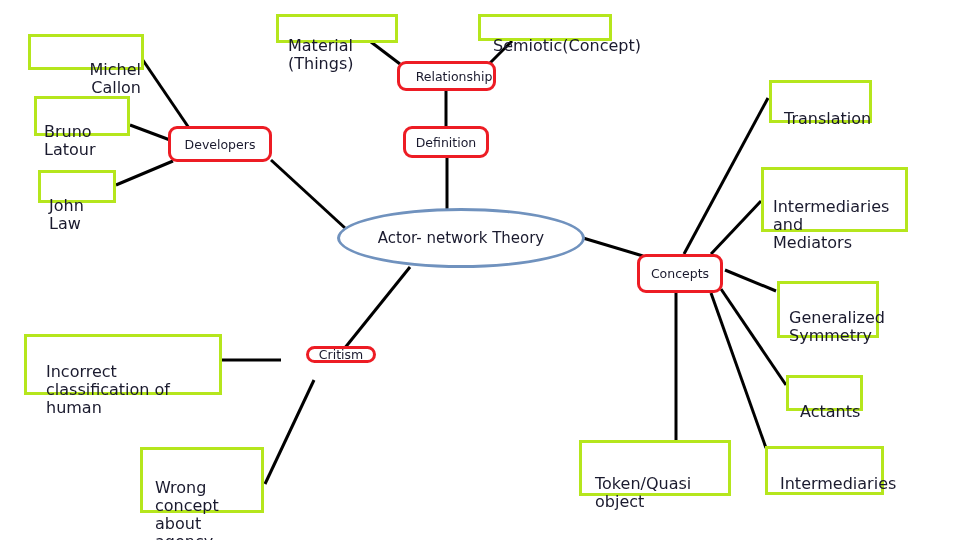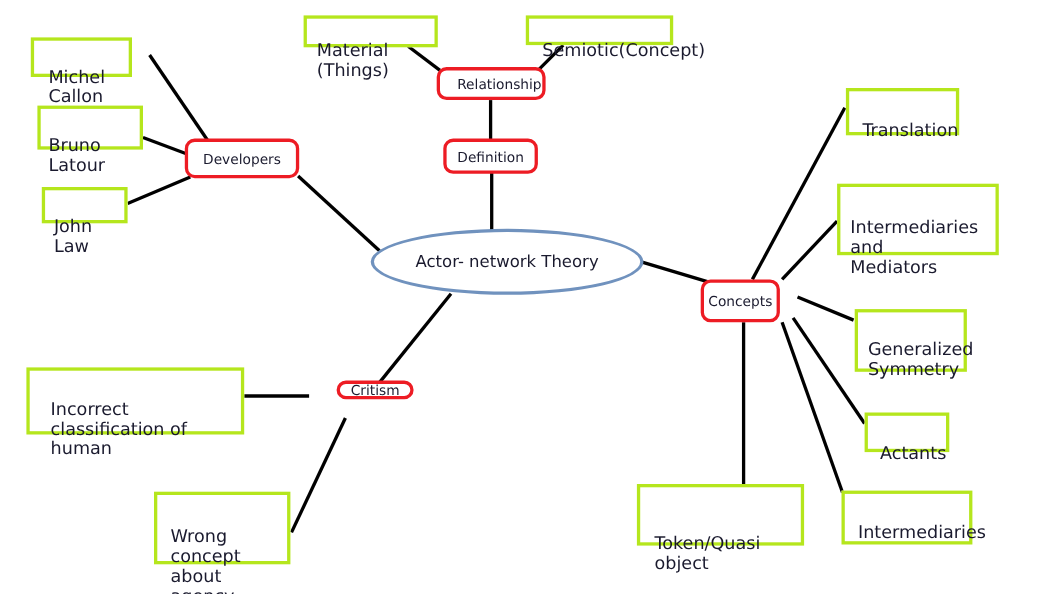--- a/index.html
+++ b/index.html
@@ -44,28 +44,28 @@
 
   <div class="hub" style="left:168px;top:126px;width:104px;height:36px;">
     <span>Developers</span>
     </div>
   <div class="hub" style="left:397px;top:61px;width:99px;height:30px;padding-left:15px;">
     <span>Relationship</span>
     </div>
   <div class="hub" style="left:403px;top:126px;width:86px;height:32px;">
     <span>Definition</span>
     </div>
-  <div class="hub" style="left:637px;top:254px;width:72px;height:39px;">
+  <div class="hub" style="left:637px;top:254px;width:86px;height:39px;">
     <span>Concepts</span>
     </div>
   <div class="hub" style="left:280px;top:346px;width:70px;height:17px;margin-left:26px;">
     <span>Critism</span>
     </div>
 
-  <div class="leaf" style="left:28px;top:34px;width:92px;height:36px;padding-left:13px;">
+  <div class="leaf" style="left:28px;top:34px;width:116px;height:36px;padding-left:13px;text-align:right;">
     <span>Michel Callon</span></div>
   <div class="leaf" style="left:34px;top:96px;width:96px;height:40px;padding-left:7px;">
     <span>Bruno Latour</span></div>
   <div class="leaf" style="left:38px;top:170px;width:78px;height:33px;padding-left:8px;">
     <span>John Law</span></div>
   <div class="leaf" style="left:276px;top:14px;width:122px;height:29px;padding-left:9px;padding-top:2px;">
     <span>Material (Things)</span></div>
   <div class="leaf" style="left:478px;top:14px;width:134px;height:27px;padding-left:12px;padding-top:2px;">
     <span>Semiotic(Concept)</span></div>
   <div class="leaf" style="left:769px;top:80px;width:103px;height:43px;padding-left:12px;padding-top:9px;">
@@ -73,21 +73,21 @@
   <div class="leaf" style="left:761px;top:167px;width:147px;height:65px;padding-left:9px;padding-top:10px;">
     <span>Intermediaries and
 Mediators</span></div>
   <div class="leaf" style="left:777px;top:281px;width:102px;height:57px;padding-left:9px;padding-top:7px;">
     <span>Generalized
 Symmetry</span></div>
   <div class="leaf" style="left:786px;top:375px;width:77px;height:36px;padding-left:11px;padding-top:7px;">
     <span>Actants</span></div>
   <div class="leaf" style="left:765px;top:446px;width:119px;height:49px;padding-left:12px;padding-top:8px;">
     <span>Intermediaries</span></div>
-  <div class="leaf" style="left:579px;top:440px;width:152px;height:56px;padding-left:13px;padding-top:24px;">
+  <div class="leaf" style="left:579px;top:440px;width:152px;height:56px;padding-left:13px;padding-top:14px;">
     <span>Token/Quasi object</span></div>
   <div class="leaf" style="left:24px;top:334px;width:198px;height:61px;padding-left:19px;padding-top:8px;">
     <span>Incorrect classification of
 human</span></div>
   <div class="leaf" style="left:140px;top:447px;width:124px;height:66px;padding-left:12px;padding-top:11px;">
     <span>Wrong concept
 about agency</span></div>
 </div>
 
 </body></html>

